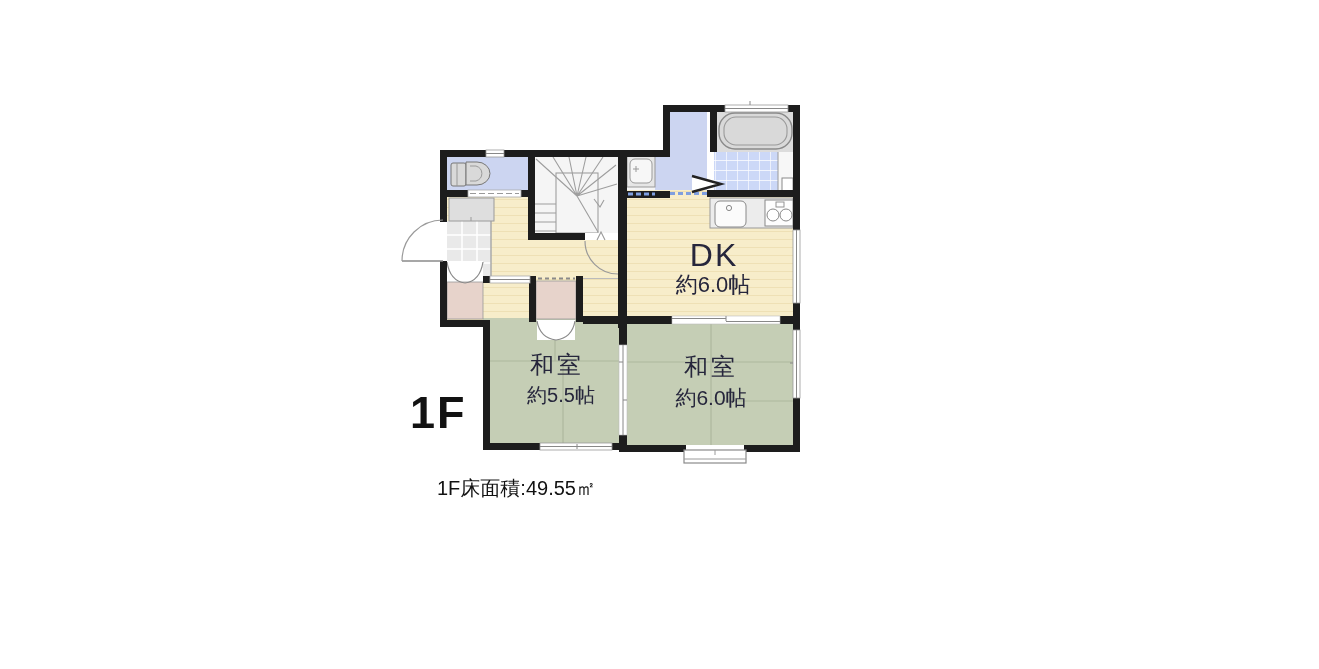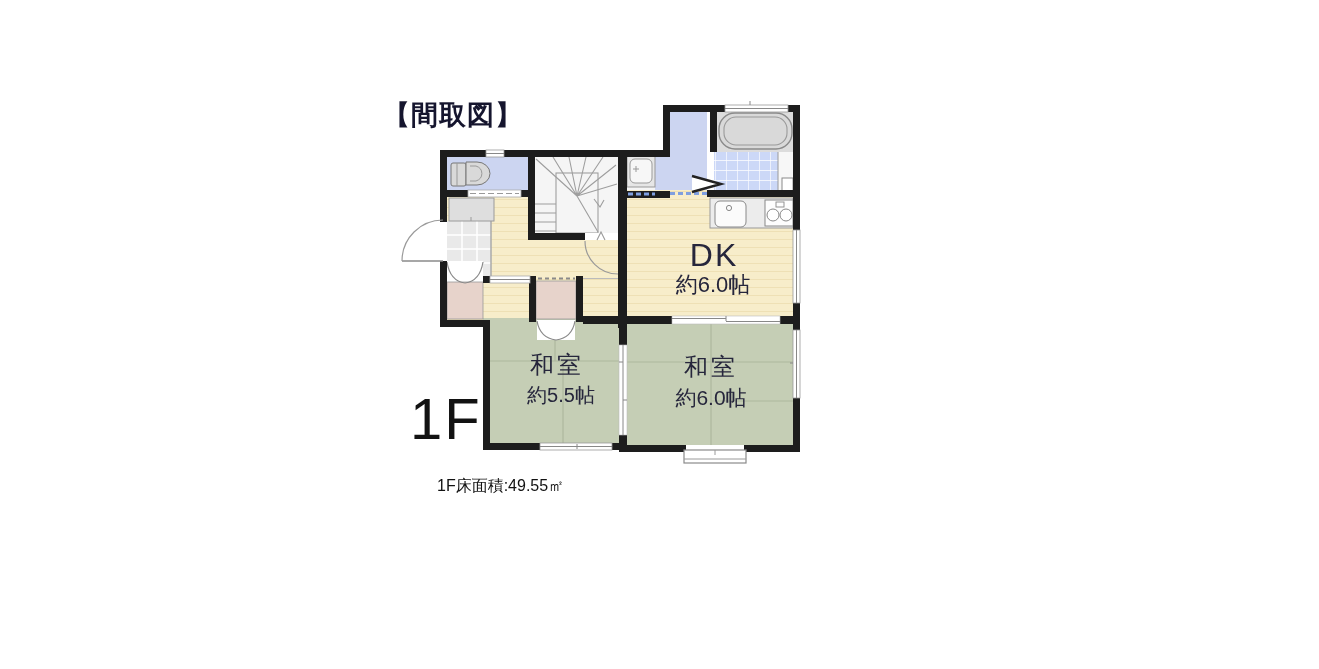--- a/index.html
+++ b/index.html
@@ -7,22 +7,22 @@
           font-family:"Liberation Sans","DejaVu Sans",sans-serif;color:#1e1e32;}
   .abs{position:absolute;line-height:1;white-space:nowrap;}
   .plan-title{left:383px;top:102px;font-size:27px;font-weight:bold;letter-spacing:1px;color:#15152e;}
   .room-label{color:#26263c;text-align:center;}
   .dk-name{left:664px;top:239px;width:100px;font-size:32px;letter-spacing:2px;}
   .dk-size{left:643px;top:274px;width:140px;font-size:22px;}
   .w55-name{left:507px;top:353px;width:100px;font-size:24px;letter-spacing:3px;}
   .w55-size{left:491px;top:385px;width:140px;font-size:20px;}
   .w60-name{left:661px;top:355px;width:100px;font-size:24px;letter-spacing:3px;}
   .w60-size{left:641px;top:387px;width:140px;font-size:21px;}
-  .floor-label{left:410px;top:390px;font-size:58px;font-weight:400;letter-spacing:2px;color:#121212;}
-  .area-note{left:437px;top:478px;font-size:16px;color:#121212;}
+  .floor-label{left:410px;top:390px;font-size:45px;font-weight:700;letter-spacing:2px;color:#121212;}
+  .area-note{left:437px;top:478px;font-size:20px;color:#121212;}
   svg{position:absolute;left:0;top:0;}
 </style>
 </head>
 <body>
 
 <div class="canvas">
 
   <svg width="1319" height="669" viewBox="0 0 1319 669">
     <defs>
       <pattern id="beigeStripes" width="8" height="8" patternUnits="userSpaceOnUse">
@@ -222,21 +222,20 @@
       <g>
         <line x1="670" y1="193.5" x2="707" y2="193.5" stroke="#7f9fe0" stroke-width="3" stroke-dasharray="5,3"></line>
         <line x1="628" y1="194" x2="655" y2="194" stroke="#7f9fe0" stroke-width="3" stroke-dasharray="5,3"></line>
       </g>
       <g>
         <path d="M692 176 L721 184 L692 192" fill="#ffffff" stroke="#222222" stroke-width="2.4"></path>
       </g>
     </g>
   </svg>
 
-  <div class="abs plan-title">【間取図】</div>
 
   <div class="abs room-label dk-name">DK</div>
   <div class="abs room-label dk-size">約6.0帖</div>
 
   <div class="abs room-label w55-name">和室</div>
   <div class="abs room-label w55-size">約5.5帖</div>
 
   <div class="abs room-label w60-name">和室</div>
   <div class="abs room-label w60-size">約6.0帖</div>
 

